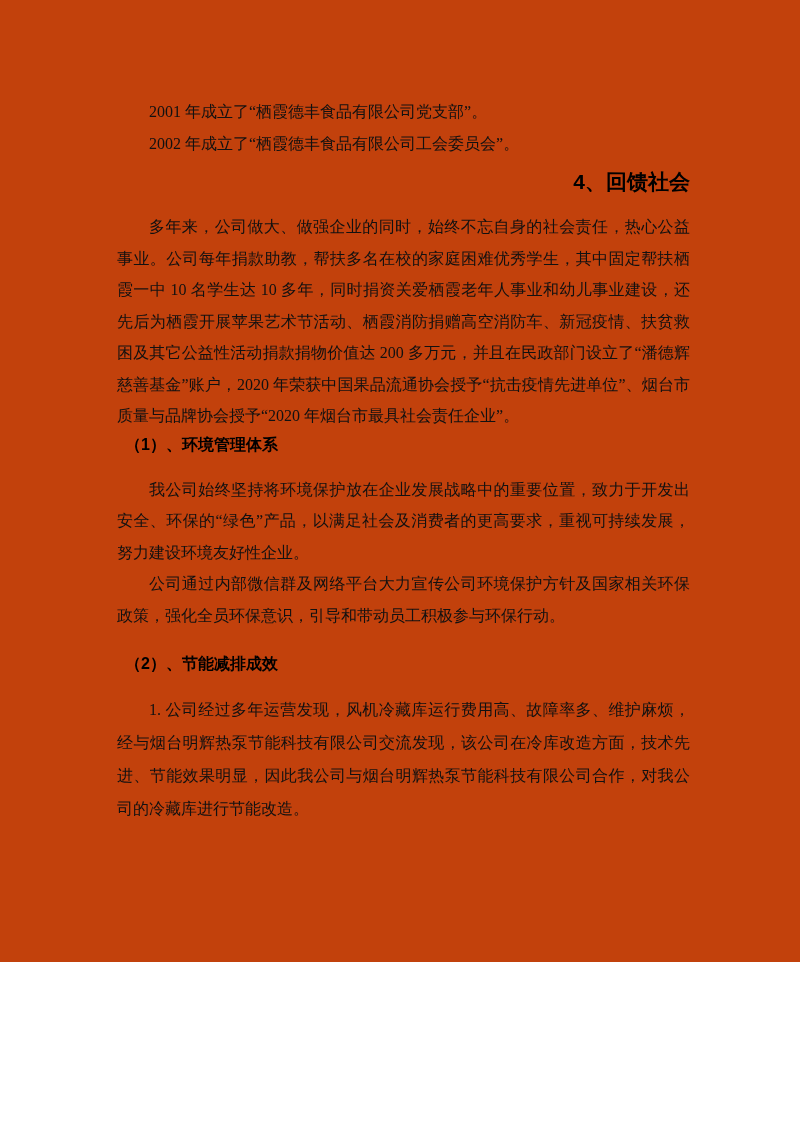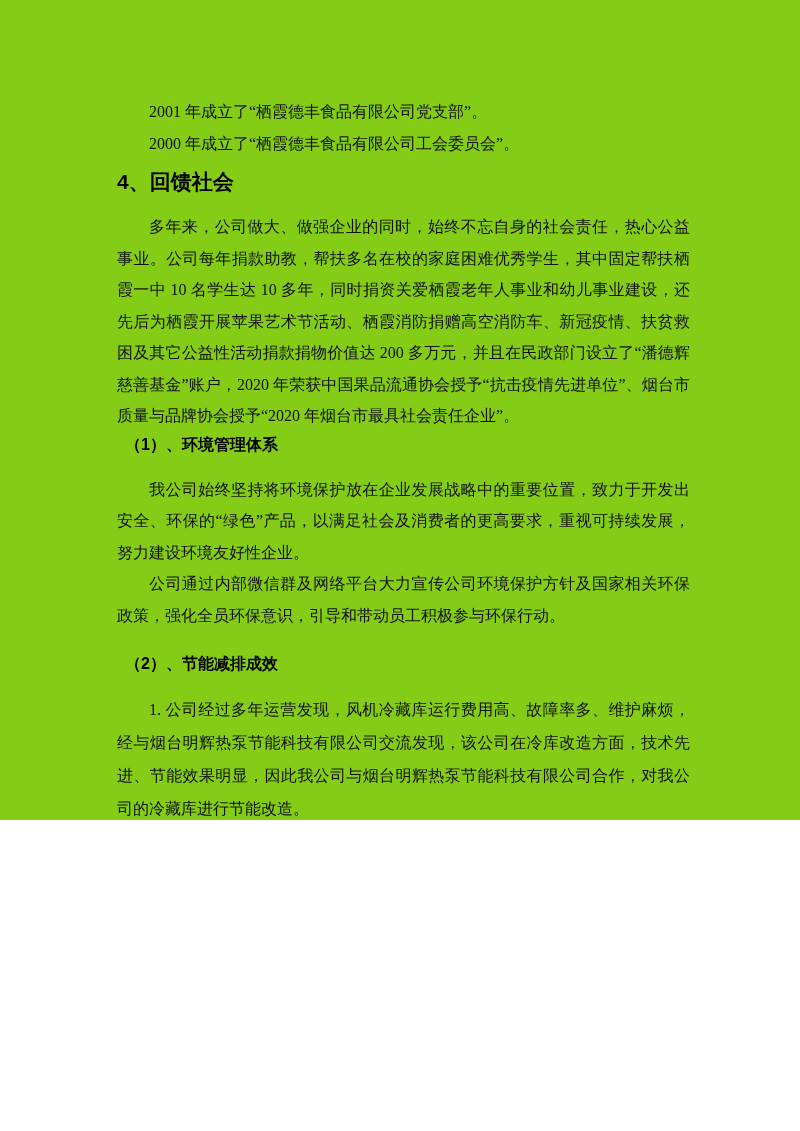--- a/index.html
+++ b/index.html
@@ -3,23 +3,23 @@
 <meta charset="utf-8">
 <style>
   html, body {
     margin: 0;
     padding: 0;
     background: #ffffff;
   }
   .page {
     position: relative;
     width: 800px;
-    height: 820px;
+    height: 962px;
     margin: 0 auto;
-    background: #84cc16;
+    background: #c2410c;
     box-sizing: border-box;
     padding: 96px 110px 0 117px;
     overflow: hidden;
     color: #111111;
   }
   .body-text {
     font-family: "Liberation Serif", "DejaVu Serif", serif;
     font-size: 16px;
     line-height: 31.5px;
     text-align: justify;
@@ -31,20 +31,21 @@
   .body-text.loose {
     line-height: 33px;
   }
   .heading-main {
     font-family: "Liberation Sans", "DejaVu Sans", sans-serif;
     font-weight: 700;
     font-size: 21px;
     line-height: 25px;
     color: #000000;
     margin: 10px 0 17px 0;
+    text-align: right;
   }
   .heading-main.tight {
     margin: 3px 0 13px 0;
   }
   .heading-sub {
     font-family: "Liberation Sans", "DejaVu Sans", sans-serif;
     font-weight: 700;
     font-size: 16px;
     line-height: 25px;
     color: #000000;
@@ -66,21 +67,21 @@
     transform: translateX(-40px);
   }
 </style>
 </head>
 <body>
 
 <div class="page">
 
   <p class="body-text">2001 年成立了“栖霞德丰食品有限公司党支部”。</p>
 
-  <p class="body-text">2000 年成立了“栖霞德丰食品有限公司工会委员会”。</p>
+  <p class="body-text">2002 年成立了“栖霞德丰食品有限公司工会委员会”。</p>
 
   <h2 class="heading-main">4、回馈社会</h2>
 
   <p class="body-text">多年来，公司做大、做强企业的同时，始终不忘自身的社会责任，热心公益事业。公司每年捐款助教，帮扶多名在校的家庭困难优秀学生，其中固定帮扶栖霞一中 10 名学生达 10 多年，同时捐资关爱栖霞老年人事业和幼儿事业建设，还先后为栖霞开展苹果艺术节活动、栖霞消防捐赠高空消防车、新冠疫情、扶贫救困及其它公益性活动捐款捐物价值达 200 多万元，并且在民政部门设立了“潘德辉慈善基金”账户，2020 年荣获中国果品流通协会授予“抗击疫情先进单位”、烟台市质量与品牌协会授予“2020 年烟台市最具社会责任企业”。</p>
 
 
   <h3 class="heading-sub">（1）、环境管理体系</h3>
 
   <p class="body-text">我公司始终坚持将环境保护放在企业发展战略中的重要位置，致力于开发出安全、环保的“绿色”产品，以满足社会及消费者的更高要求，重视可持续发展，努力建设环境友好性企业。</p>
 

